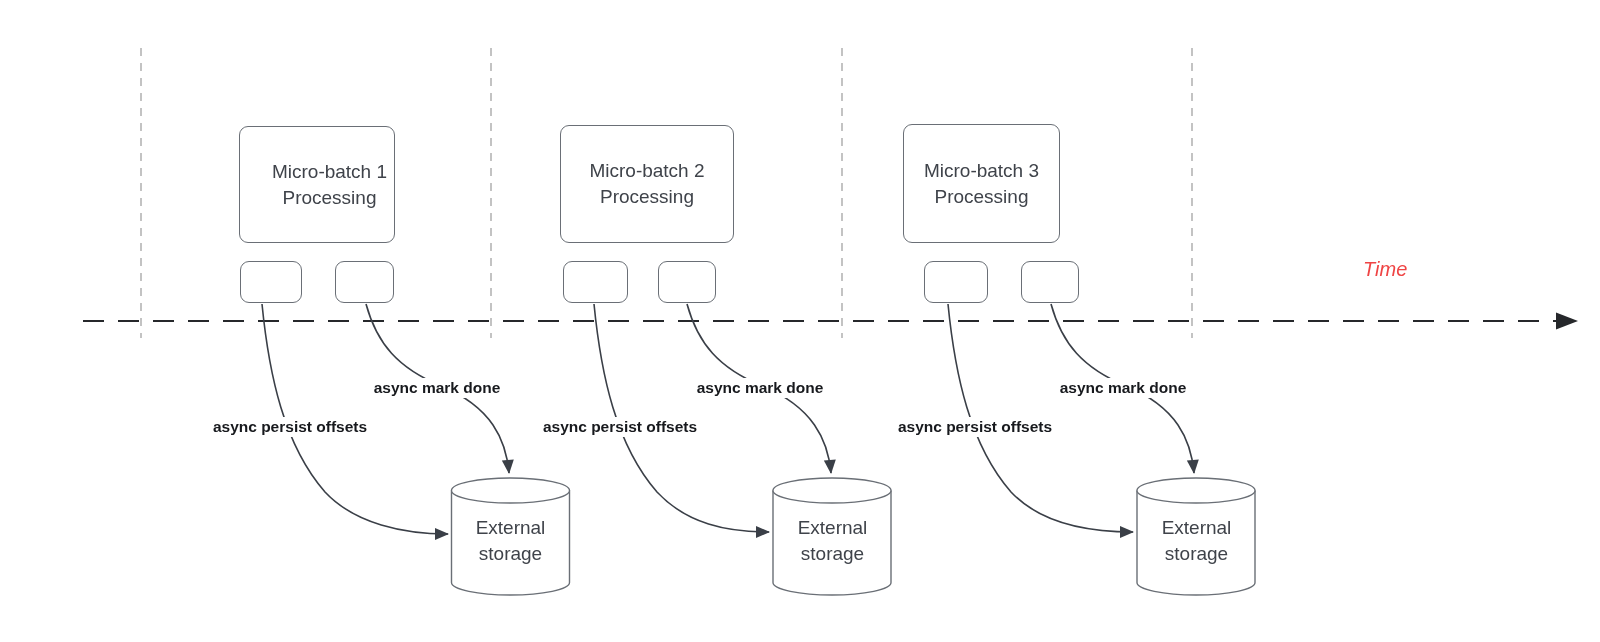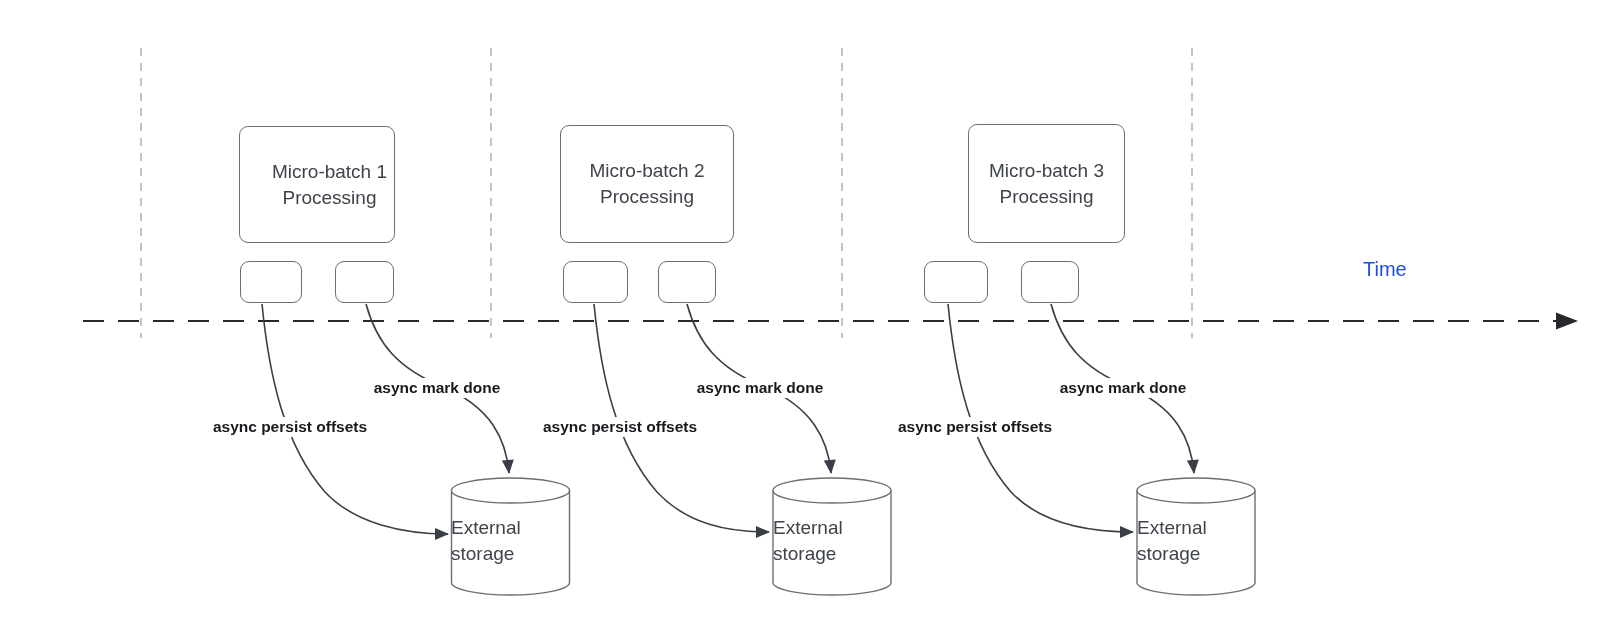--- a/index.html
+++ b/index.html
@@ -50,30 +50,32 @@
     background: #ffffff;
     padding: 1px 5px;
     font-size: 15.5px;
     font-weight: bold;
     color: #17191d;
     white-space: nowrap;
   }
   .storage-label {
     position: absolute;
     width: 119px;
+    text-align: center;
     font-size: 19px;
     line-height: 26px;
     color: #3f434a;
     white-space: pre-line;
   }
   .time-label {
     position: absolute;
     font-size: 20px;
-    color: #1d4ed8;
+    color: #ef4444;
     white-space: nowrap;
+    font-style: italic;
   }
 </style>
 </head>
 <body>
 
 <div class="canvas">
 
   <svg class="svg-layer" width="1600" height="642" viewBox="0 0 1600 642">
     <defs>
       <marker id="arw" markerUnits="userSpaceOnUse" markerWidth="16" markerHeight="14" viewBox="0 0 16 14" refX="14" refY="7" orient="auto">
@@ -109,21 +111,21 @@
     <path d="M687,304 C698,344 719,368 762,386 C813,407 828,440 831,473" fill="none" stroke="#3a3f47" stroke-width="1.6" marker-end="url(#arw)"></path>
 
     <path d="M948,304 C955,375 970,445 1011,492 C1041,524 1089,532 1133,532" fill="none" stroke="#3a3f47" stroke-width="1.6" marker-end="url(#arw)"></path>
     <path d="M1051,304 C1062,344 1083,368 1126,386 C1177,407 1191,440 1194,473" fill="none" stroke="#3a3f47" stroke-width="1.6" marker-end="url(#arw)"></path>
   </svg>
 
   <div class="node-box" style="left:239px; top:126px; width:156px; height:117px;padding-left:25px;">Micro-batch 1
 Processing</div>
   <div class="node-box" style="left:560px; top:125px; width:174px; height:118px;">Micro-batch 2
 Processing</div>
-  <div class="node-box" style="left:968px; top:124px; width:157px; height:119px;">Micro-batch 3
+  <div class="node-box" style="left:903px; top:124px; width:157px; height:119px;">Micro-batch 3
 Processing</div>
 
   <div class="task-box" style="left:240px; top:261px; width:62px;"></div>
   <div class="task-box" style="left:335px; top:261px; width:59px;"></div>
 
   <div class="task-box" style="left:563px; top:261px; width:65px;"></div>
   <div class="task-box" style="left:658px; top:261px; width:58px;"></div>
 
   <div class="task-box" style="left:924px; top:261px; width:64px;"></div>
   <div class="task-box" style="left:1021px; top:261px; width:58px;"></div>

